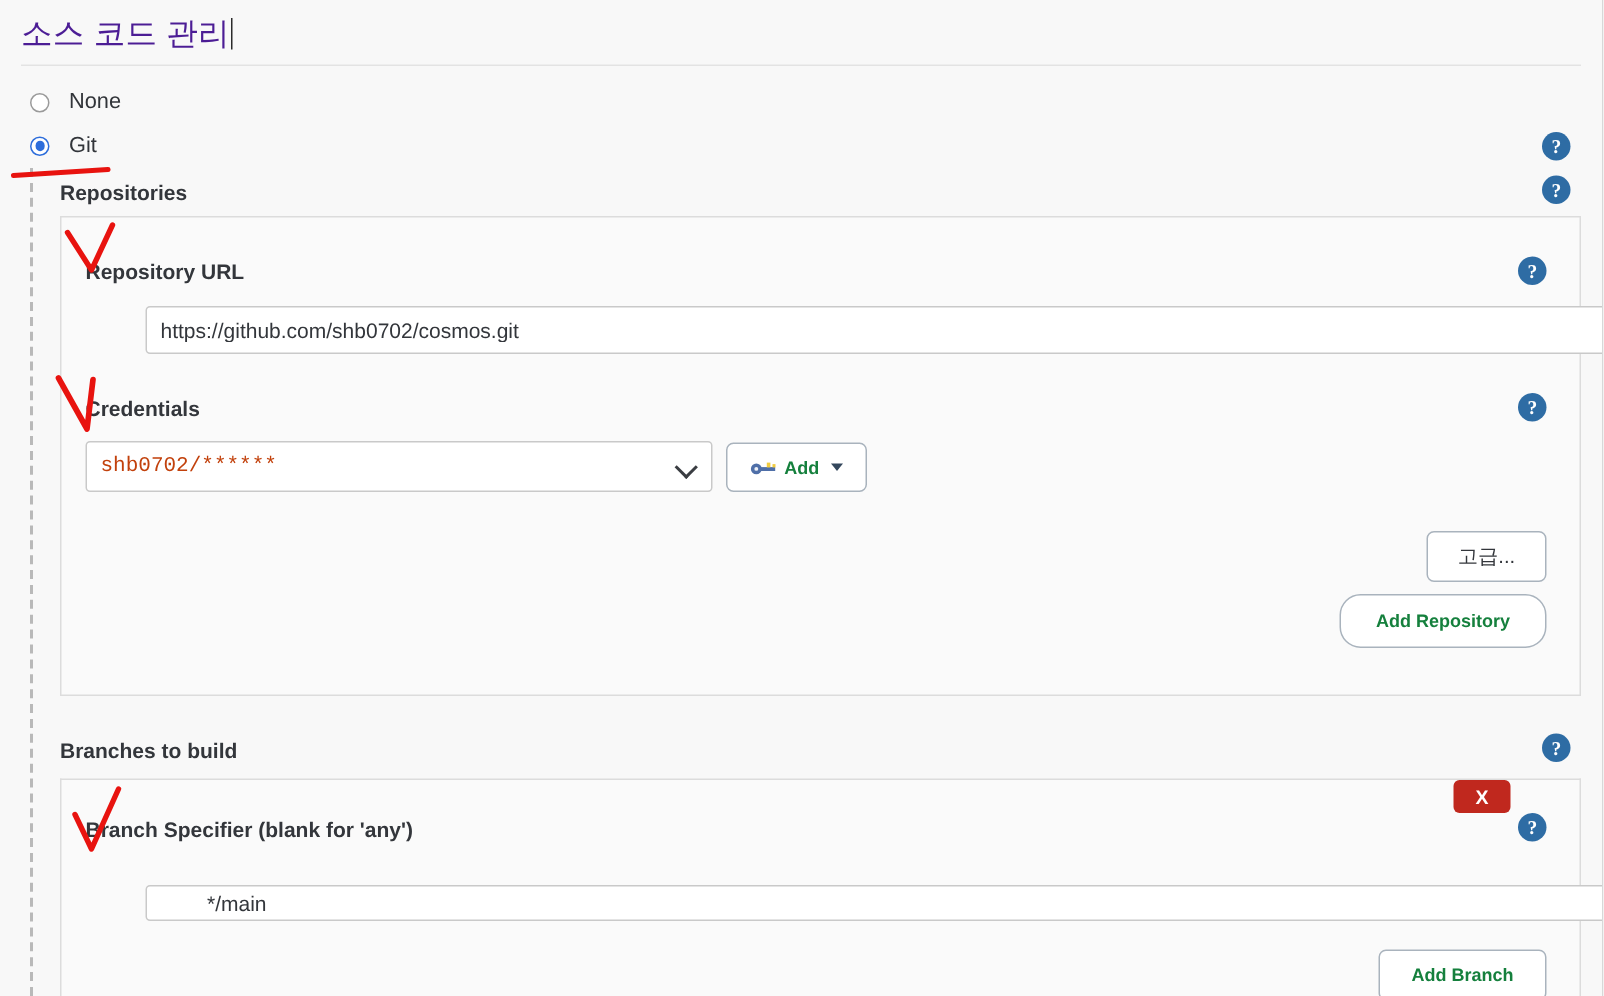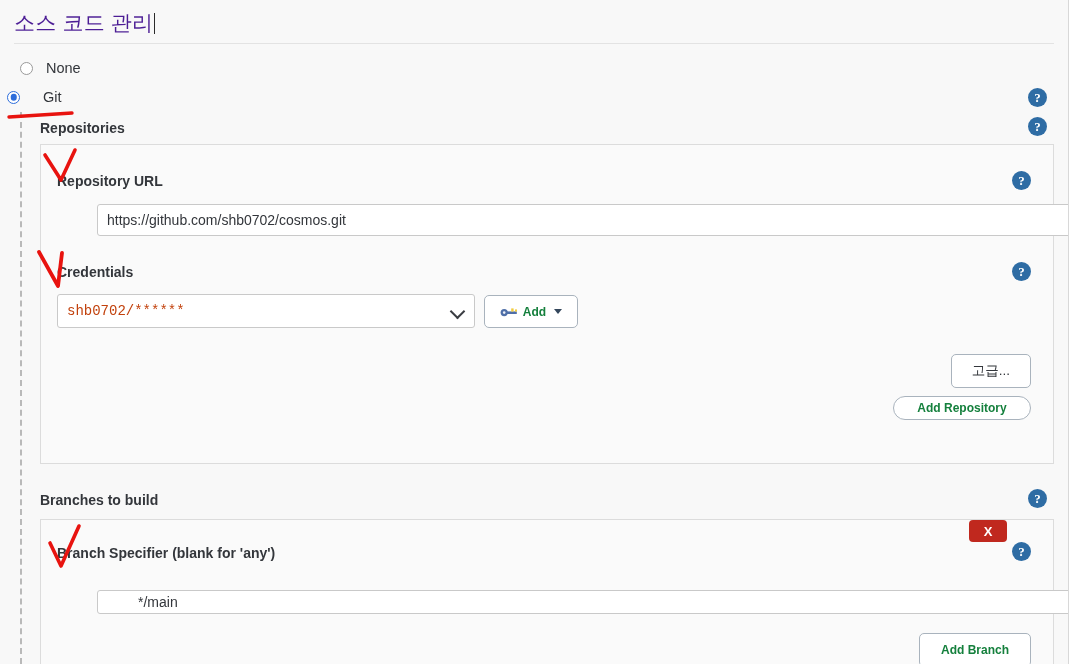--- a/index.html
+++ b/index.html
@@ -58,21 +58,21 @@
 
   
   .radio-row {
     position: absolute;
     display: flex;
     align-items: center;
     font-size: 14.5px;
     color: #32353a;
   }
   .radio-row.none { left: 20px; top: 60px; }
-  .radio-row.git  { left: 7px; top: 89px; gap: 10px; }
+  .radio-row.git  { left: 20px; top: 89px; }
 
   .radio {
     width: 13px;
     height: 13px;
     border-radius: 50%;
     box-sizing: border-box;
     border: 1.4px solid #9a9a9a;
     background: #ffffff;
     margin-right: 13px;
     flex: none;
@@ -213,21 +213,21 @@
     left: 484px; top: 295px; width: 94px; height: 33px;
     gap: 5px;
   }
   .btn.advanced {
     left: 951px; top: 354px; width: 80px; height: 34px;
     font-weight: 400;
     font-size: 13.5px;
     color: #33363b;
   }
   .btn.add-repository {
-    left: 893px; top: 396px; width: 138px; height: 24px; border-radius: 14px;
+    left: 893px; top: 396px; width: 138px; height: 36px; border-radius: 14px;
   }
   .btn.add-branch {
     left: 919px; top: 633px; width: 112px; height: 34px;
   }
 
   
   .key-icon {
     width: 18px;
     height: 12px;
     flex: none;

